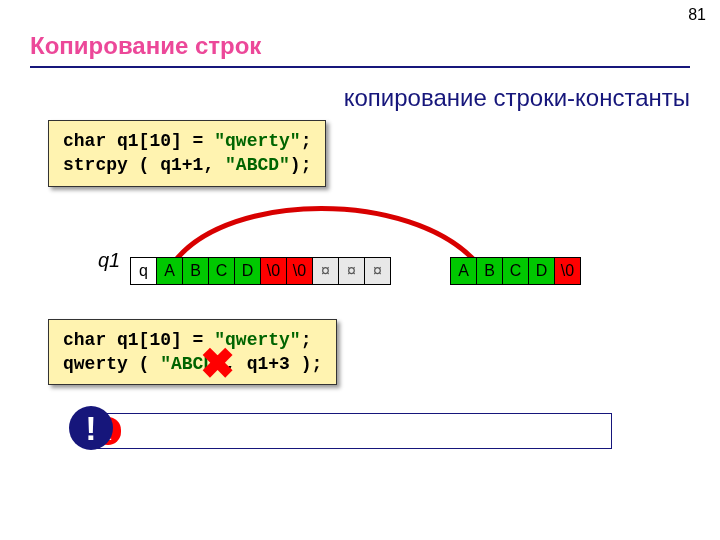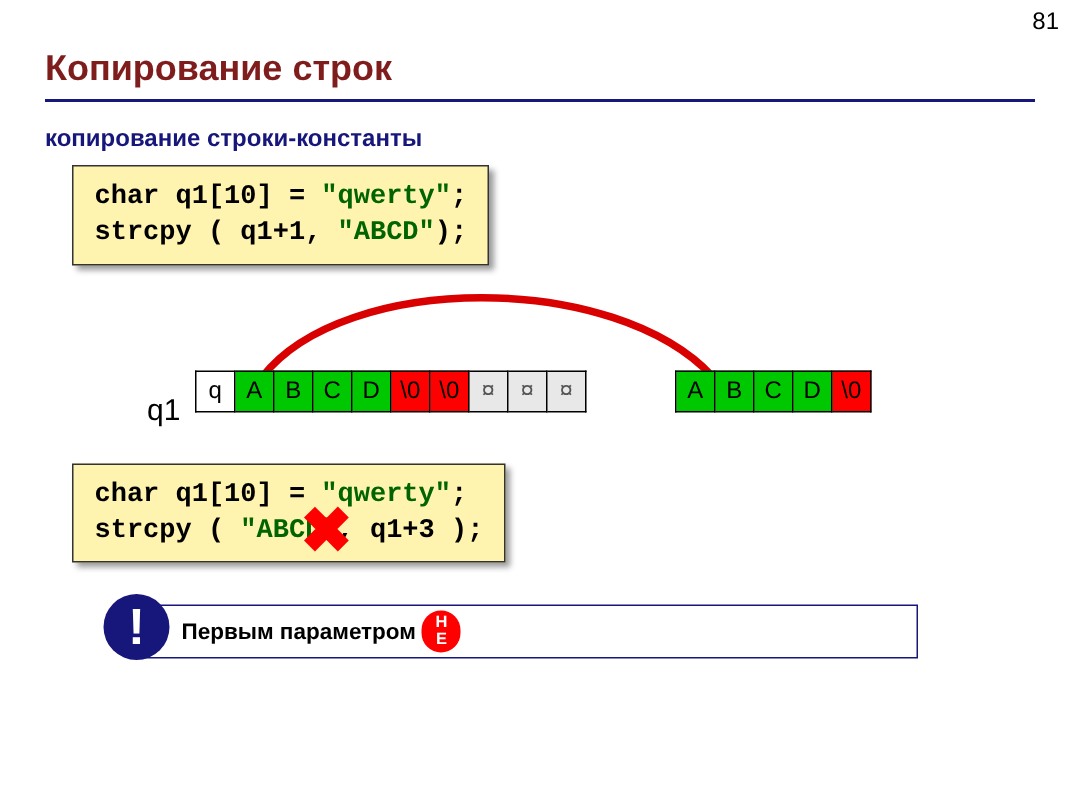--- a/index.html
+++ b/index.html
@@ -20,33 +20,34 @@
   }
   .pagenum {
     position: absolute;
     top: 6px;
     right: 14px;
     font-size: 16px;
   }
   .title {
     font-size: 24px;
     font-weight: bold;
-    color: #7f1d1d;
+    color: #ec4899;
     margin: 8px 0 6px 0;
   }
   .rule {
     height: 2px;
     background: #16167b;
     margin-bottom: 16px;
   }
   .subhead {
-    font-size: 16px;
-    font-weight: bold;
+    font-size: 24px;
+    font-weight: normal;
     color: #16167b;
     margin-bottom: 8px;
+    text-align: right;
   }
   .codebox {
     position: relative;
     display: inline-block;
     background: #fff3b0;
     border: 1px solid #333;
     padding: 8px 14px;
     font-family: "Courier New", monospace;
     font-size: 18px;
     font-weight: bold;
@@ -58,23 +59,24 @@
   .codebox .str { color:#006400; }
 
   .arrayrow {
     position: relative;
     height: 80px;
     margin-top: 30px;
   }
   .q1label {
     position: absolute;
     left: 68px;
-    top: 56px;
+    top: 32px;
     font-size: 20px;
     font-family: Arial;
+    font-style: italic;
   }
   table.arr {
     position: absolute;
     top: 40px;
     border-collapse: collapse;
   }
   table.arr td {
     width: 25px;
     height: 26px;
     border: 1px solid #000;
@@ -199,26 +201,25 @@
       <td class="red2">\0</td>
     </tr>
         </tbody>
       </table>
   </div>
 
   <div style="height:22px"></div>
 
   <div style="position:relative; display:inline-block;">
     <div class="codebox"><span>char q1[10] = </span><span class="str">"qwerty"</span><span>;</span>
-<span>strcpy ( </span><span class="str">"ABCD"</span><span>, q1+3 );</span></div>
+<span>qwerty ( </span><span class="str">"ABCD"</span><span>, q1+3 );</span></div>
     <span class="redx" style="left:170px; top:20px;">✖</span>
   </div>
 
   <div class="noticebar">
     <div class="bang">!</div>
-    <span class="txt">Первым параметром</span>
     <span class="nechip">
       <span>Н</span>
       <span>Е</span>
     </span>
   </div>
 
 </div>
 
 </body></html>

